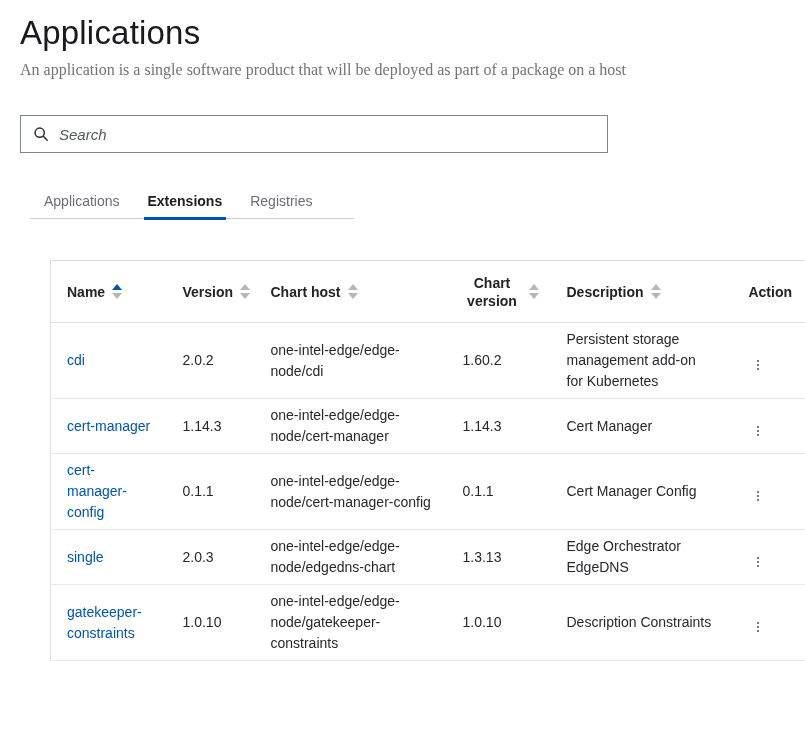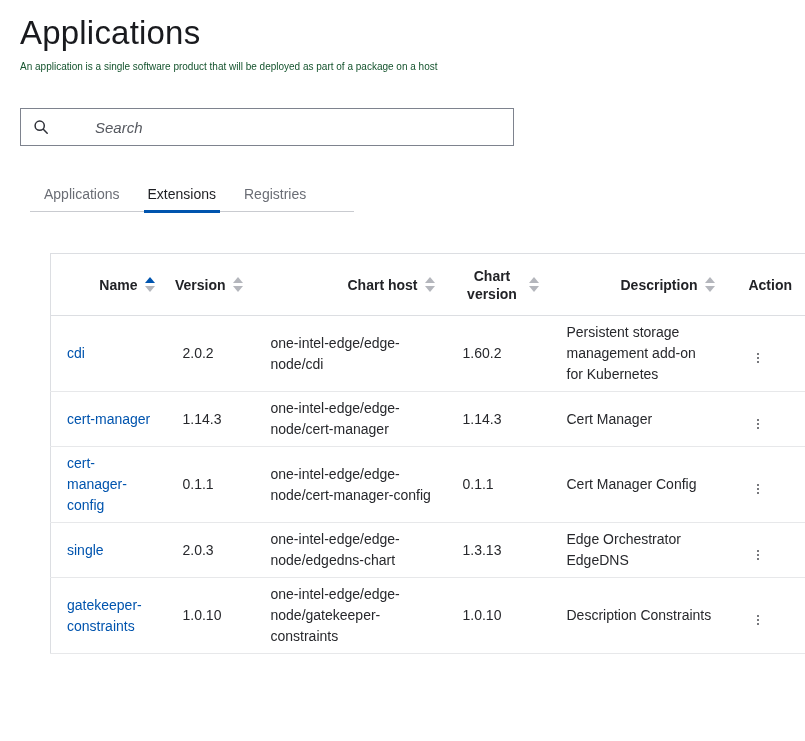--- a/index.html
+++ b/index.html
@@ -2,47 +2,47 @@
 <html><head>
 <meta charset="utf-8">
 <style>
   * { margin:0; padding:0; box-sizing:border-box; }
   html,body { width:805px; height:741px; overflow:hidden; background:#ffffff;
     font-family:"Liberation Sans","DejaVu Sans",sans-serif; color:#2b2c30; }
 
   .page { padding:14px 20px 0 20px; }
 
   .page-title { font-size:33px; font-weight:500; color:#191a1e; letter-spacing:0.2px; }
-  .page-subtitle { margin-top:9px; font-size:10px; color:#14532d; }
-
-  .search-box { margin-top:36px; width:494px; height:38px; border:1px solid #7e838e;
-    display:flex; align-items:center; padding:0 12px; background:#fff;gap:36px; }
+  .page-subtitle { margin-top:9px; font-size:16px; color:#737373;font-family:Liberation Serif, serif; }
+
+  .search-box { margin-top:36px; width:588px; height:38px; border:1px solid #7e838e;
+    display:flex; align-items:center; padding:0 12px; background:#fff; }
   .search-box svg { flex:0 0 auto; margin-right:10px; }
   .search-input { border:none; outline:none; flex:1; font-size:15px; font-style:italic;
     color:#2b2c30; font-family:"Liberation Sans","DejaVu Sans",sans-serif; background:transparent; }
   .search-input::placeholder { color:#55585f; font-style:italic; }
 
   .tabs { margin-top:40px; margin-left:10px; width:324px; display:flex;
     border-bottom:1px solid #c9cbd0; }
   .tab { font-size:14px; font-weight:500; color:#6a6d75; padding:0 4px 9px 4px;
     margin:0 10px; cursor:pointer; position:relative; }
-  .tab.active { color:#1d1e22; font-weight:400; }
+  .tab.active { color:#1d1e22; font-weight:700; }
   .tab.active::after { content:""; position:absolute; left:0; right:0; bottom:-2px;
     height:3px; background:#0054ae; }
 
   .table-wrap { margin:41px 0 0 30px; width:756px; }
   table { border-collapse:collapse; width:756px; background:#fff;
     border:1px solid #dcdee2; table-layout:fixed; }
   col.c-name { width:116px; } col.c-version { width:88px; }
   col.c-chart_name { width:192px; } col.c-chart_version { width:104px; }
   col.c-description { width:176px; } col.c-action { width:80px; }
 
   th { height:62px; padding:8px 12px 8px 16px; font-size:14px; font-weight:700;
     color:#222327; text-align:left; border-bottom:1px solid #dcdee2; }
-  .hcell { display:flex; align-items:center; gap:7px; line-height:18px;justify-content:flex-end; }
+  .hcell { display:flex; align-items:center; gap:7px; line-height:18px; }
   th.col-chart_version .hcell { justify-content:flex-start; text-align:center; }
   th.col-action .hcell { justify-content:flex-end; padding-right:2px; }
 
   .sort-icons { display:inline-flex; flex-direction:column; gap:3px; flex:0 0 auto; cursor:pointer; }
   .tri { width:0; height:0; border-left:5px solid transparent; border-right:5px solid transparent; }
   .tri.up { border-bottom:6px solid #b4b6bc; }
   .tri.down { border-top:6px solid #b4b6bc; }
   .sort-asc .tri.up { border-bottom-color:#0054ae; }
 
   td { height:54px; padding:6px 12px 6px 16px; font-size:14px; line-height:21px;

